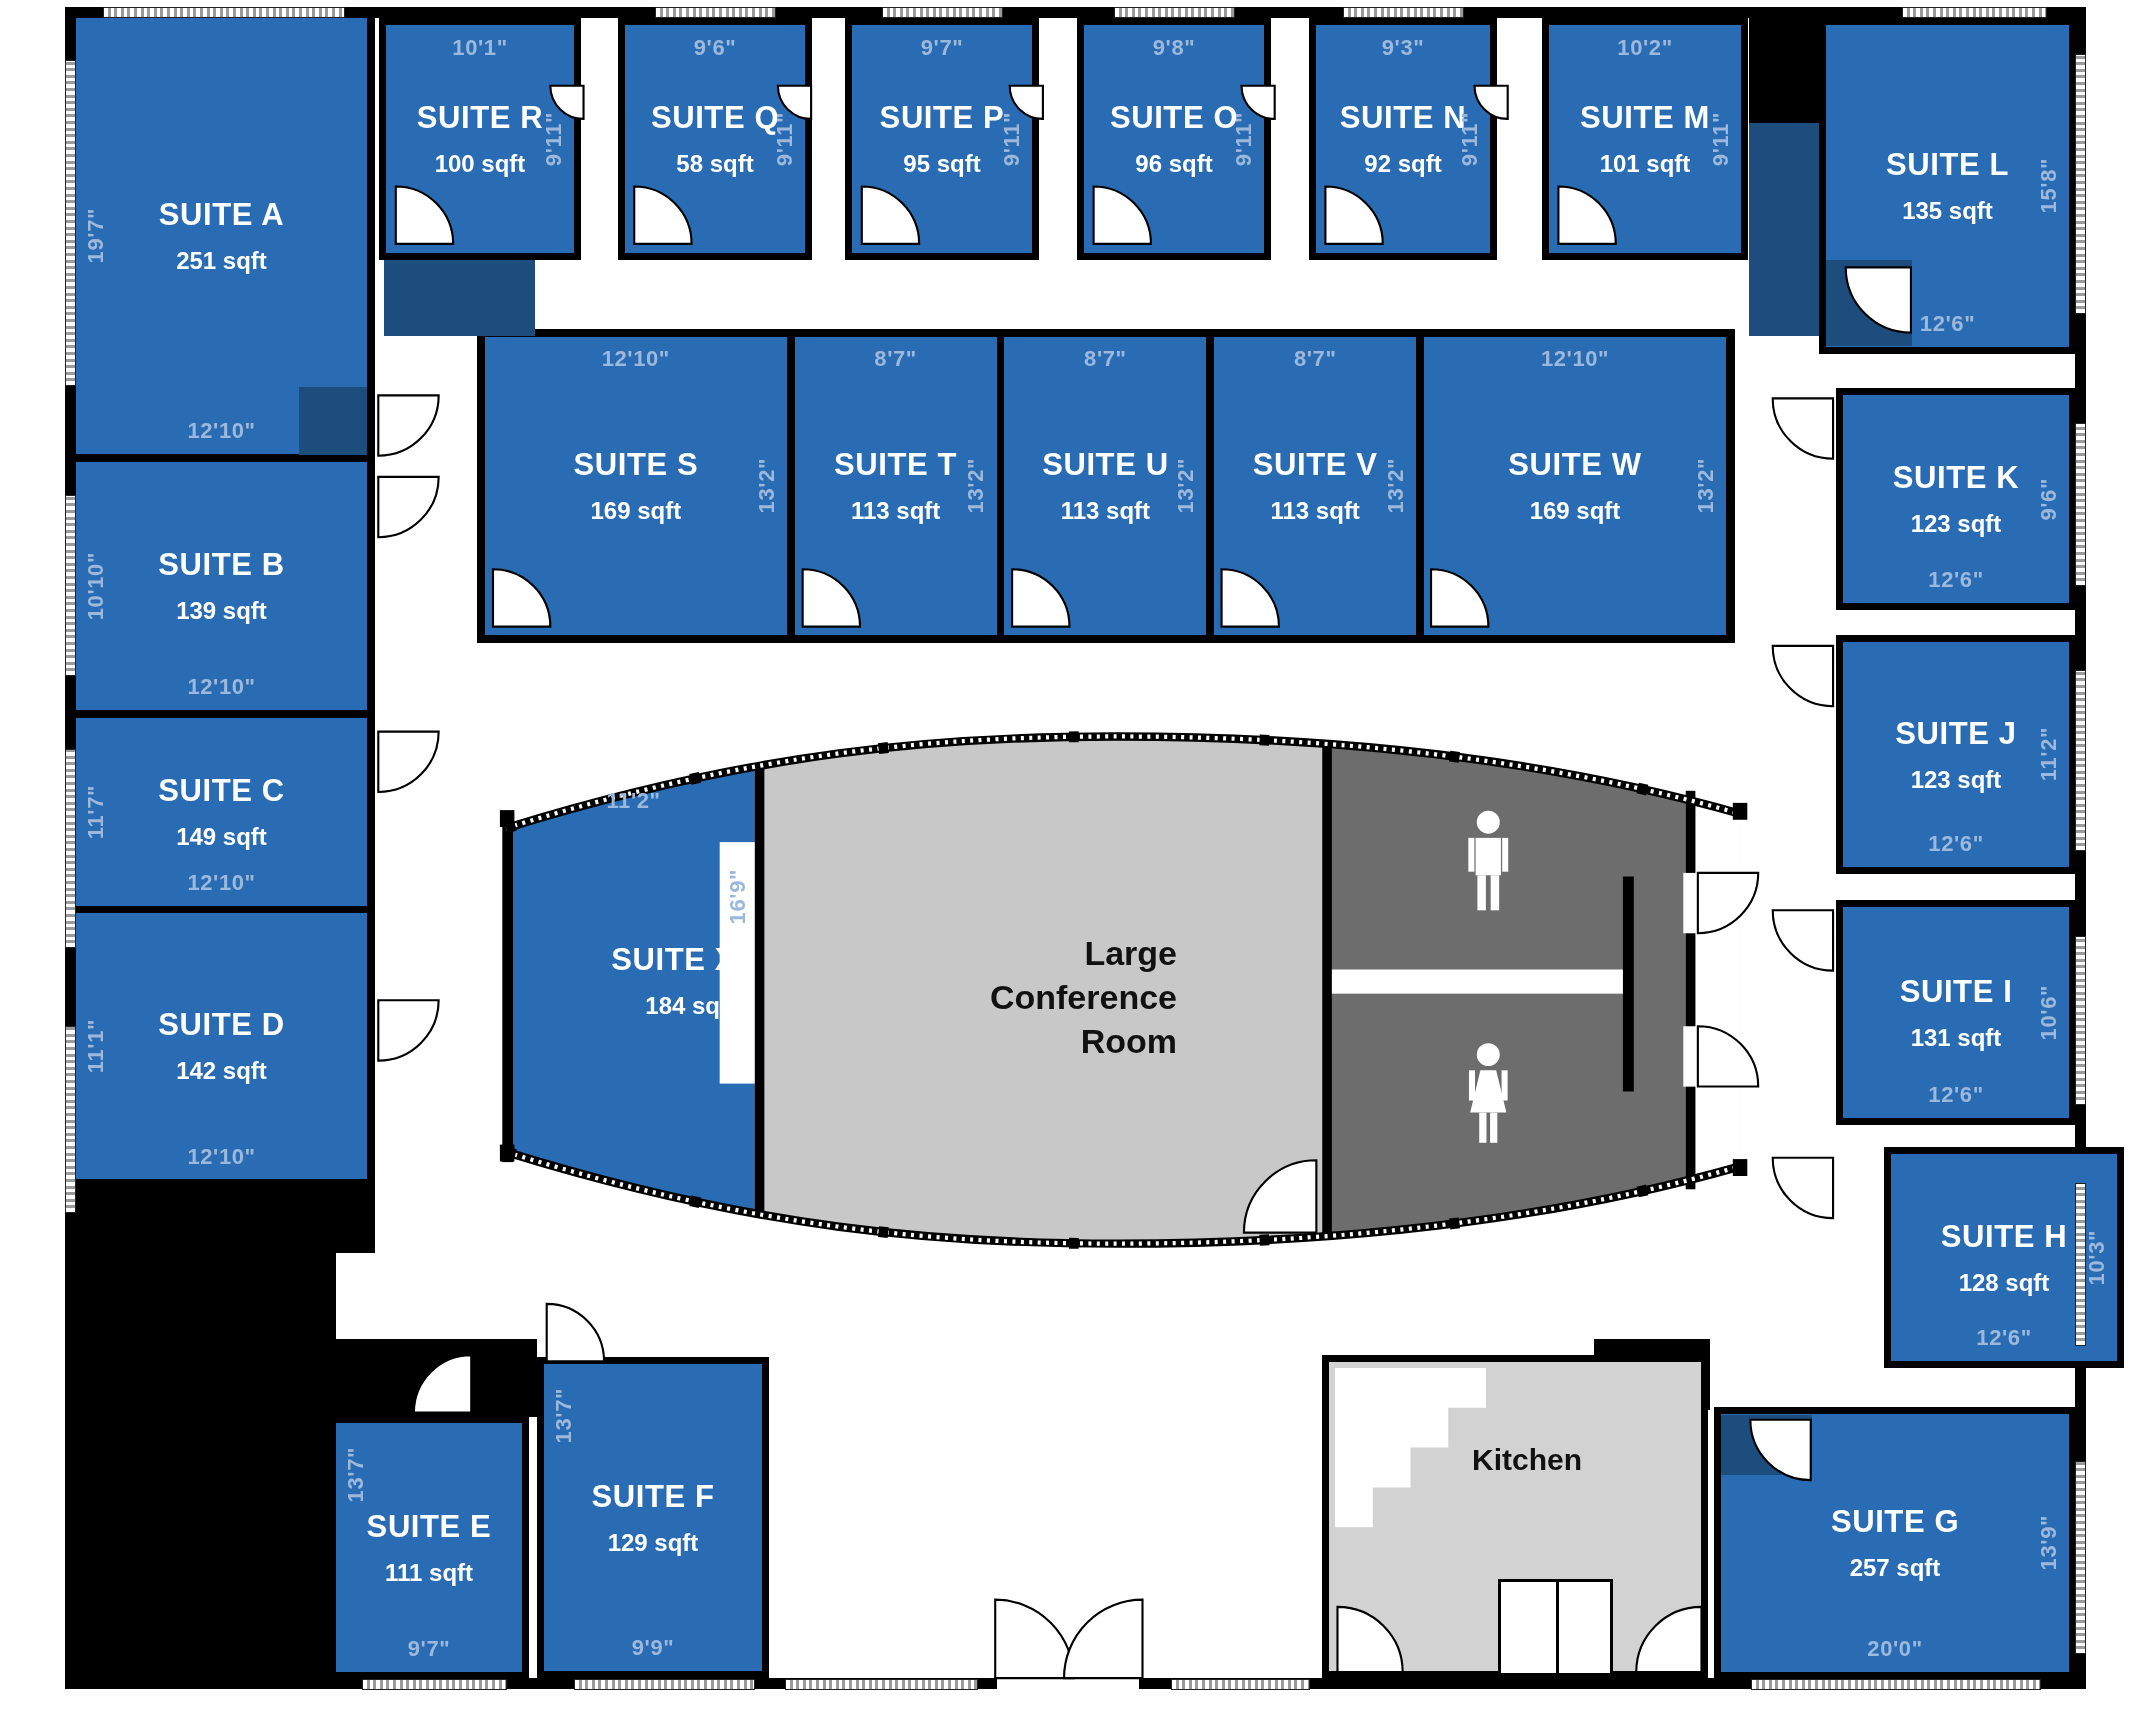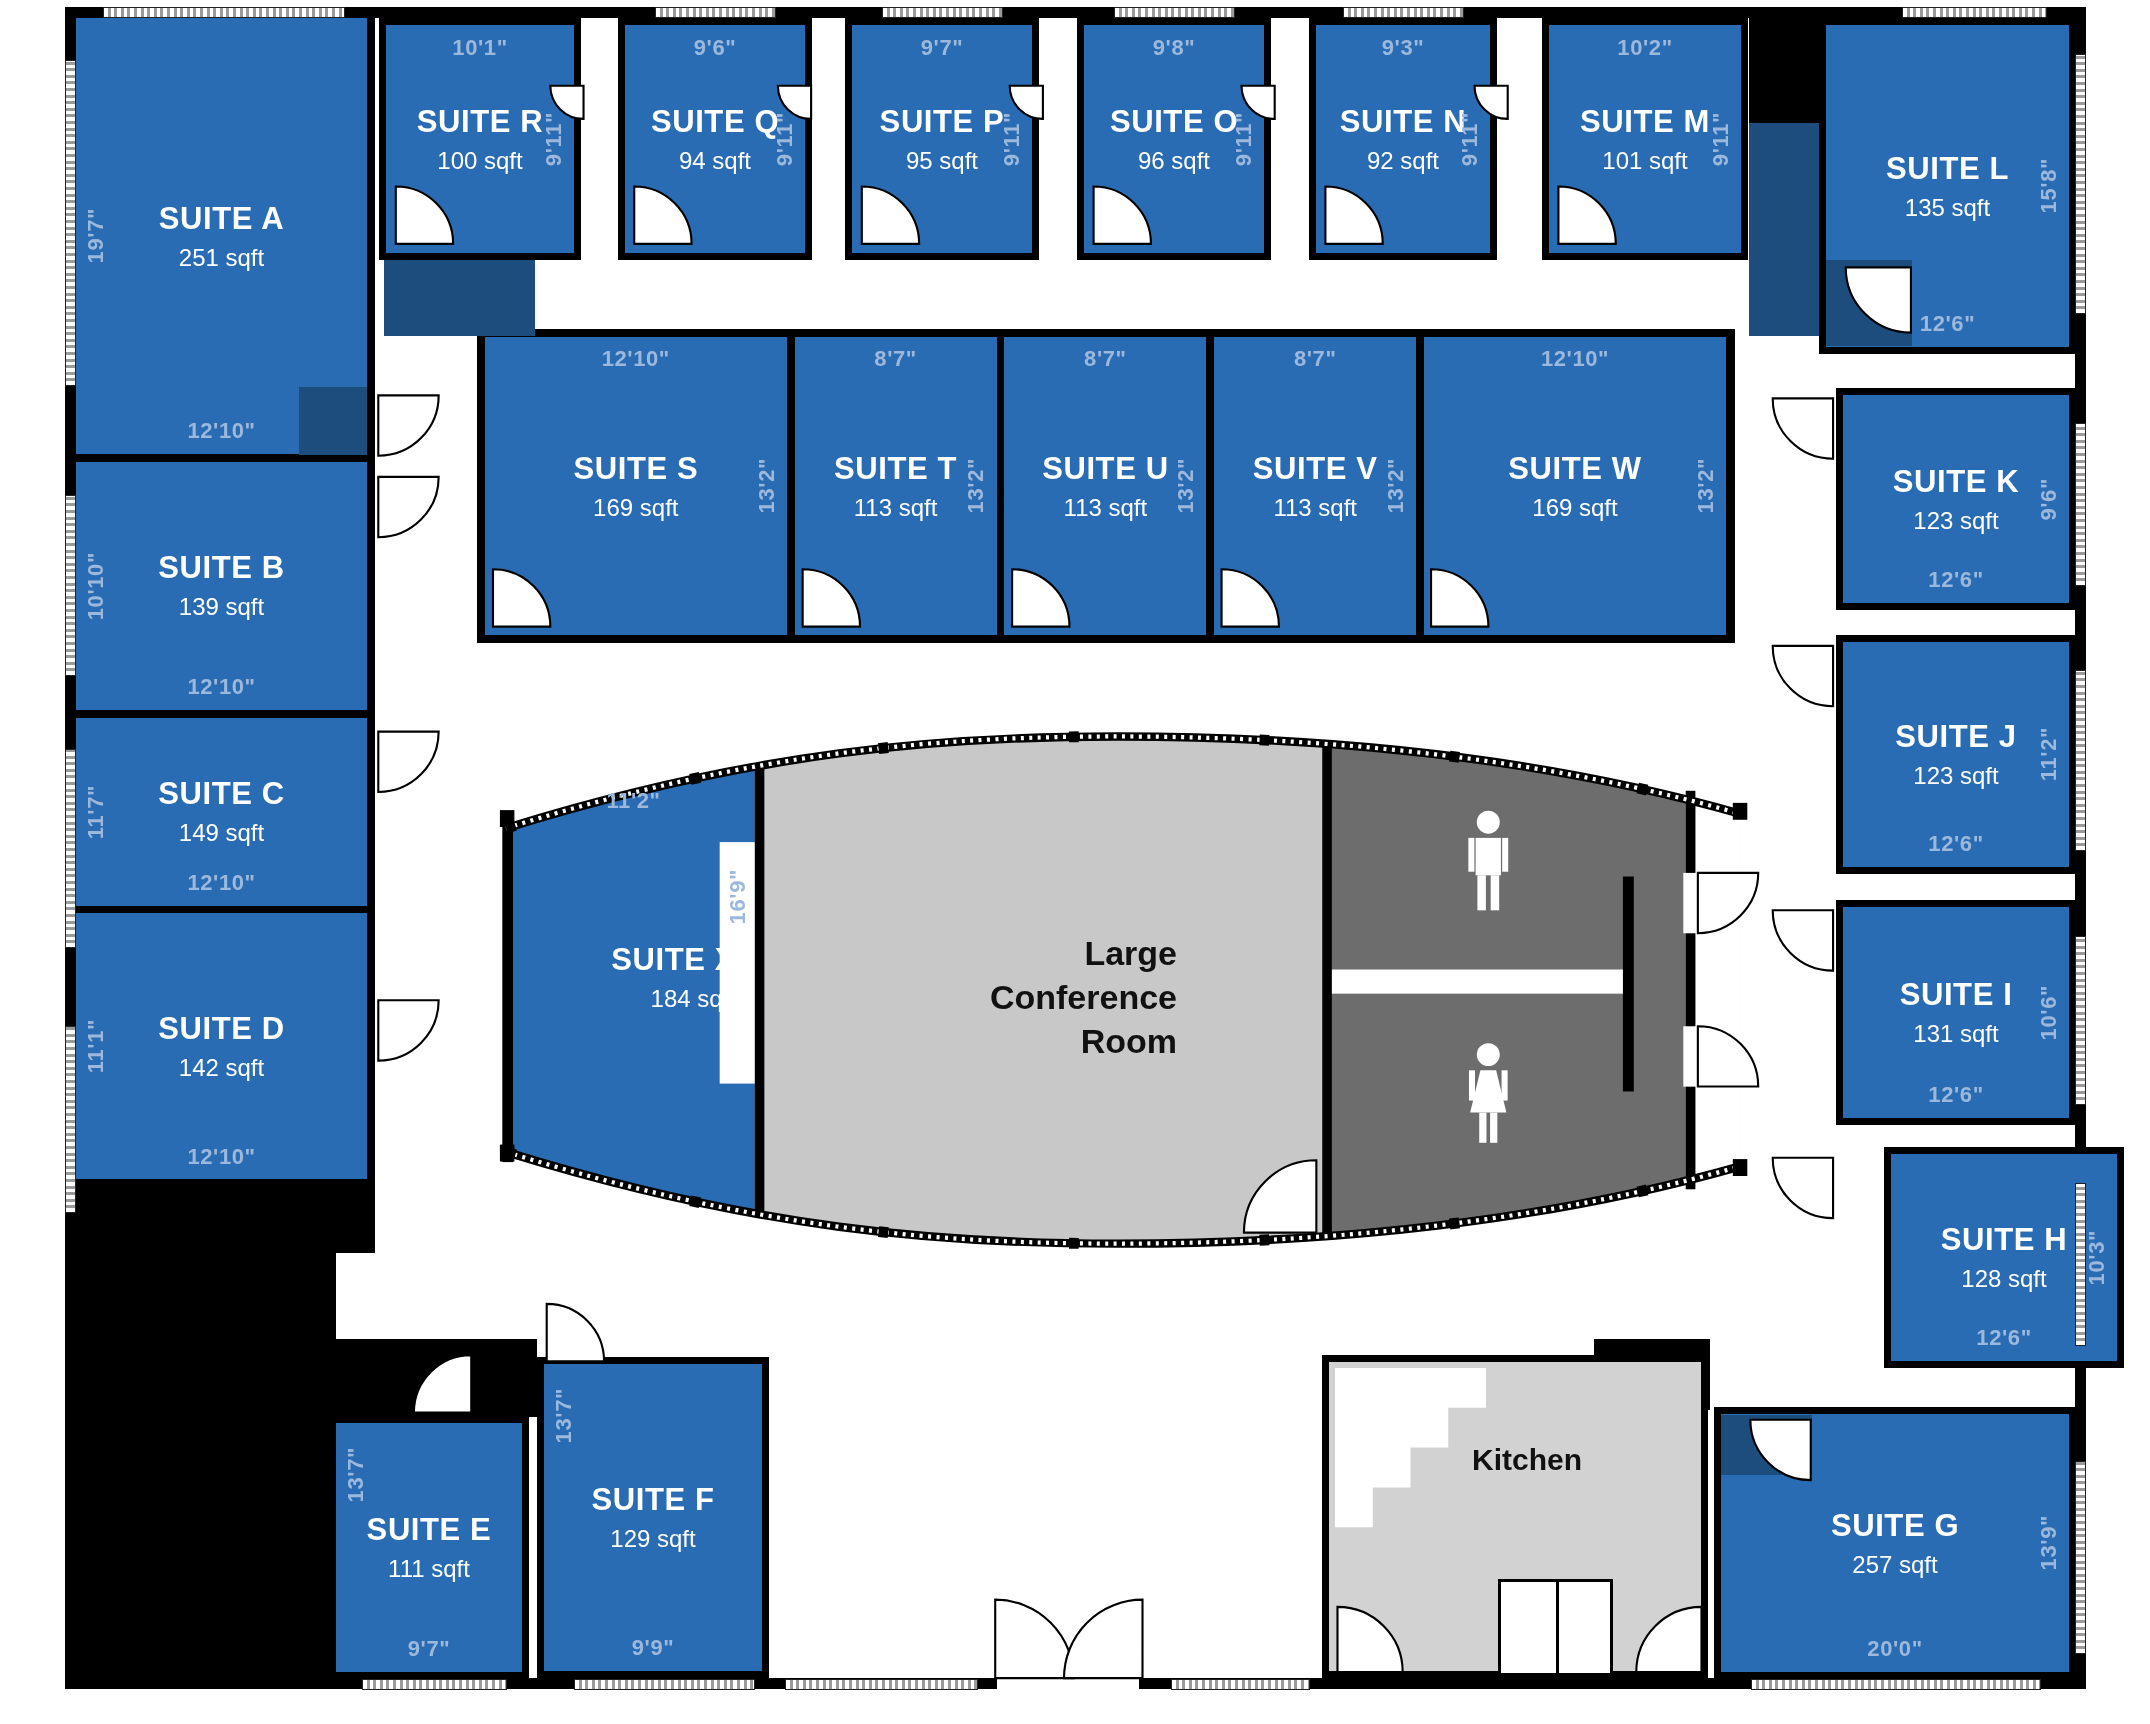--- a/index.html
+++ b/index.html
@@ -6,21 +6,21 @@
   html,body{width:2151px;height:1724px;background:#fff;font-family:"Liberation Sans",sans-serif;position:relative;overflow:hidden}
   .shell{position:absolute;left:65px;top:7.2px;width:2021px;height:1682px;border:11px solid #000;z-index:1}
   .blk{position:absolute;background:#000;z-index:5}
   .dkb{position:absolute;background:var(--suite_dark,#1c4d7c);z-index:20}
   .room{background:var(--suite,#2a6cb3);display:flex;flex-direction:column;align-items:center;justify-content:center;color:#fff;position:absolute;border:7.8px solid #000;z-index:10}
   .col{position:absolute;display:flex;flex-direction:column;background:#000;row-gap:7.8px;z-index:10;border-right:8.5px solid #000}
   .col .room{position:relative;border:none;width:100%}
   .row{position:absolute;display:flex;background:#000;column-gap:7.8px;padding:7.8px;z-index:10}
   .row .room{position:relative;border:none;height:100%}
   .rn{font-size:31px;font-weight:bold;letter-spacing:0.6px}
-  .ra{font-size:24px;margin-top:7px;font-weight:normal}
+  .ra{font-size:24px;margin-top:14px;font-weight:bold}
   .dim{position:absolute;color:var(--dimension_text,#9cb8dc);font-size:22px;font-weight:bold;letter-spacing:0.6px;z-index:50}
   .dt{top:9.7px;left:0;right:0;text-align:center}
   .db{bottom:9.7px;left:0;right:0;text-align:center}
   .vl{left:7.2px;top:0;bottom:0;display:flex;align-items:center}
   .vr{right:7.2px;top:0;bottom:0;display:flex;align-items:center}
   .vl.hi{align-items:flex-start;padding-top:24px}
   .vt{writing-mode:vertical-rl;transform:rotate(180deg)}
   .winv{position:absolute;width:11px;background:repeating-linear-gradient(0deg,#fff 0 3.6px,#9a9a9a 3.6px 6.6px);border:1.2px solid #222;z-index:30}
   .winh{position:absolute;height:11px;background:repeating-linear-gradient(90deg,#fff 0 3.6px,#9a9a9a 3.6px 6.6px);border:1.2px solid #222;z-index:30}
   .lbl{position:absolute;color:#111;font-weight:bold;text-align:right;z-index:50}
@@ -82,21 +82,21 @@
 <div class="room" style="left:379px;top:18px;width:202px;height:242px">
   <div class="rn">SUITE R</div>
   <div class="ra">100 sqft</div>
   <div class="dim dt">10'1"</div>
   <div class="dim vr">
       <span class="vt">9'11"</span>
     </div>
 </div>
 <div class="room" style="left:618px;top:18px;width:194px;height:242px">
   <div class="rn">SUITE Q</div>
-  <div class="ra">94 sqft</div>
+  <div class="ra">58 sqft</div>
   <div class="dim dt">9'6"</div>
   <div class="dim vr">
       <span class="vt">9'11"</span>
     </div>
 </div>
 <div class="room" style="left:845px;top:18px;width:194px;height:242px">
   <div class="rn">SUITE P</div>
   <div class="ra">95 sqft</div>
   <div class="dim dt">9'7"</div>
   <div class="dim vr">

